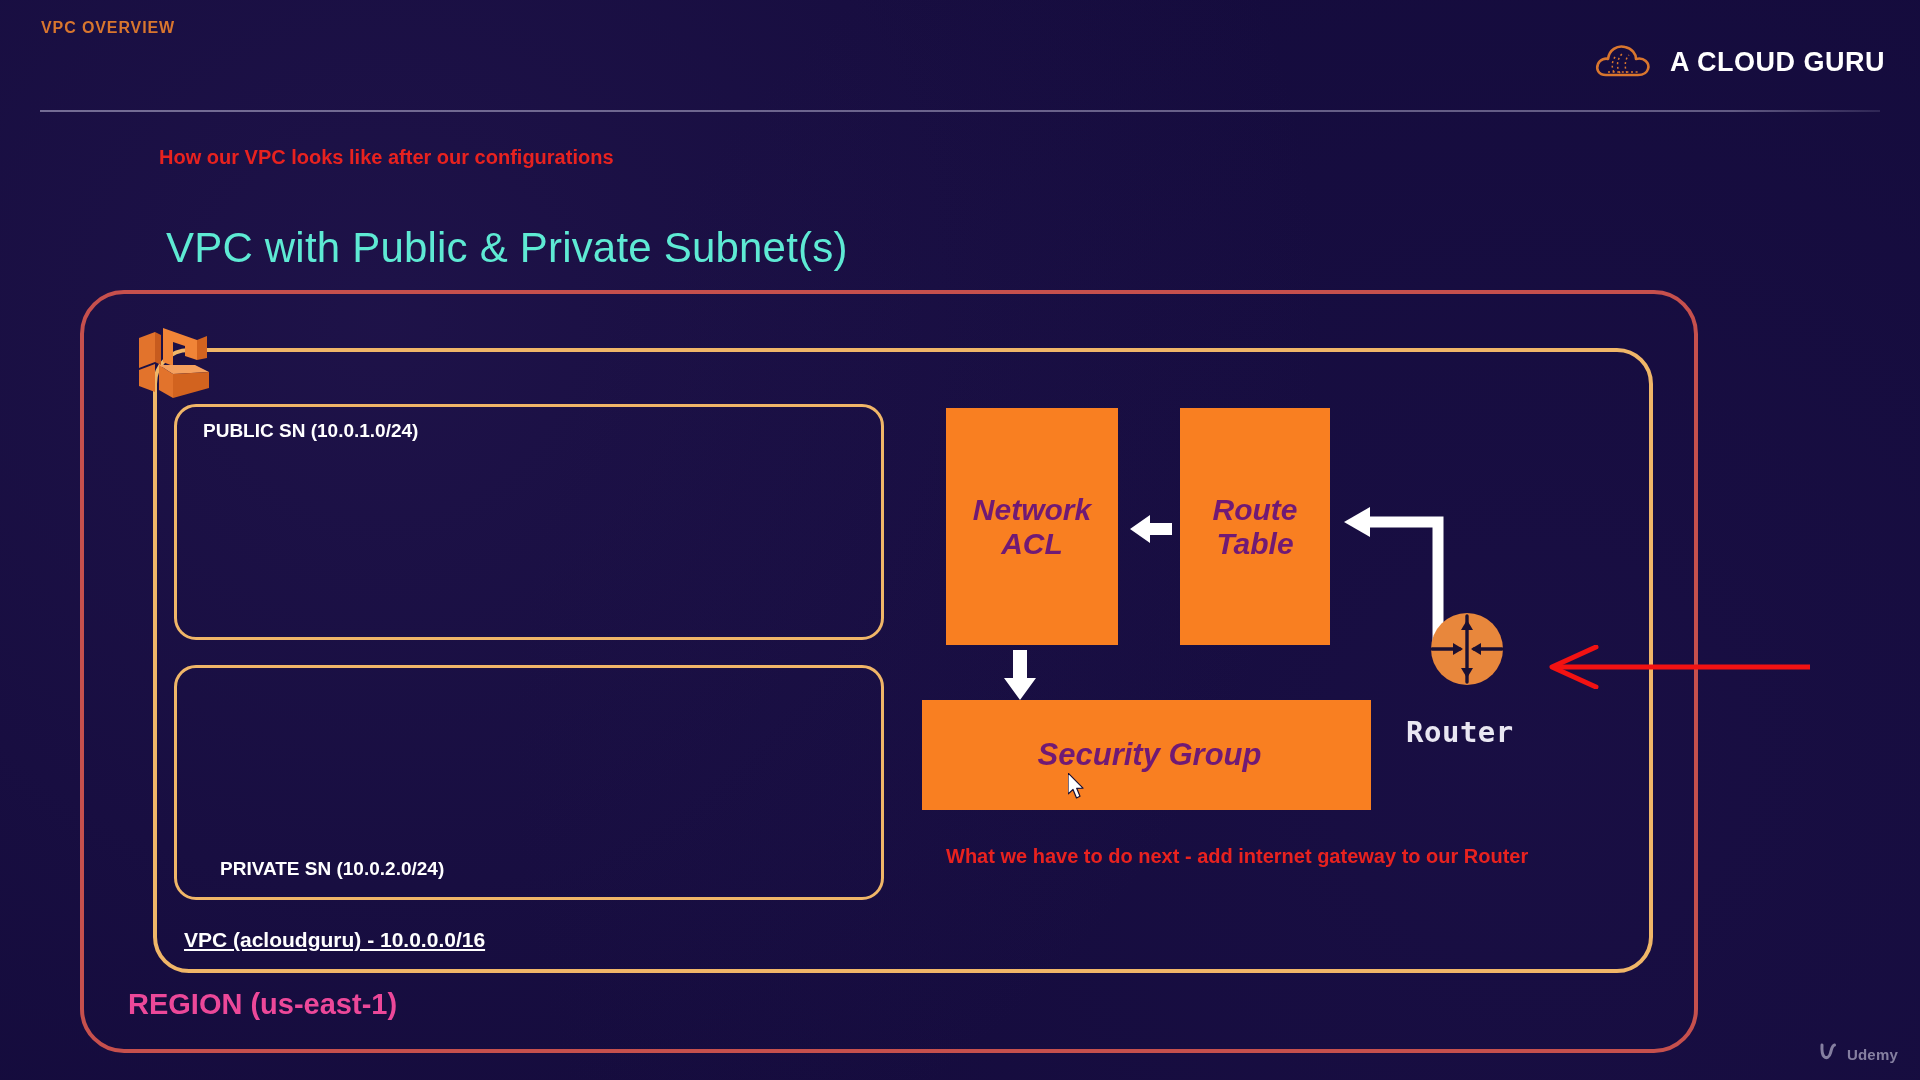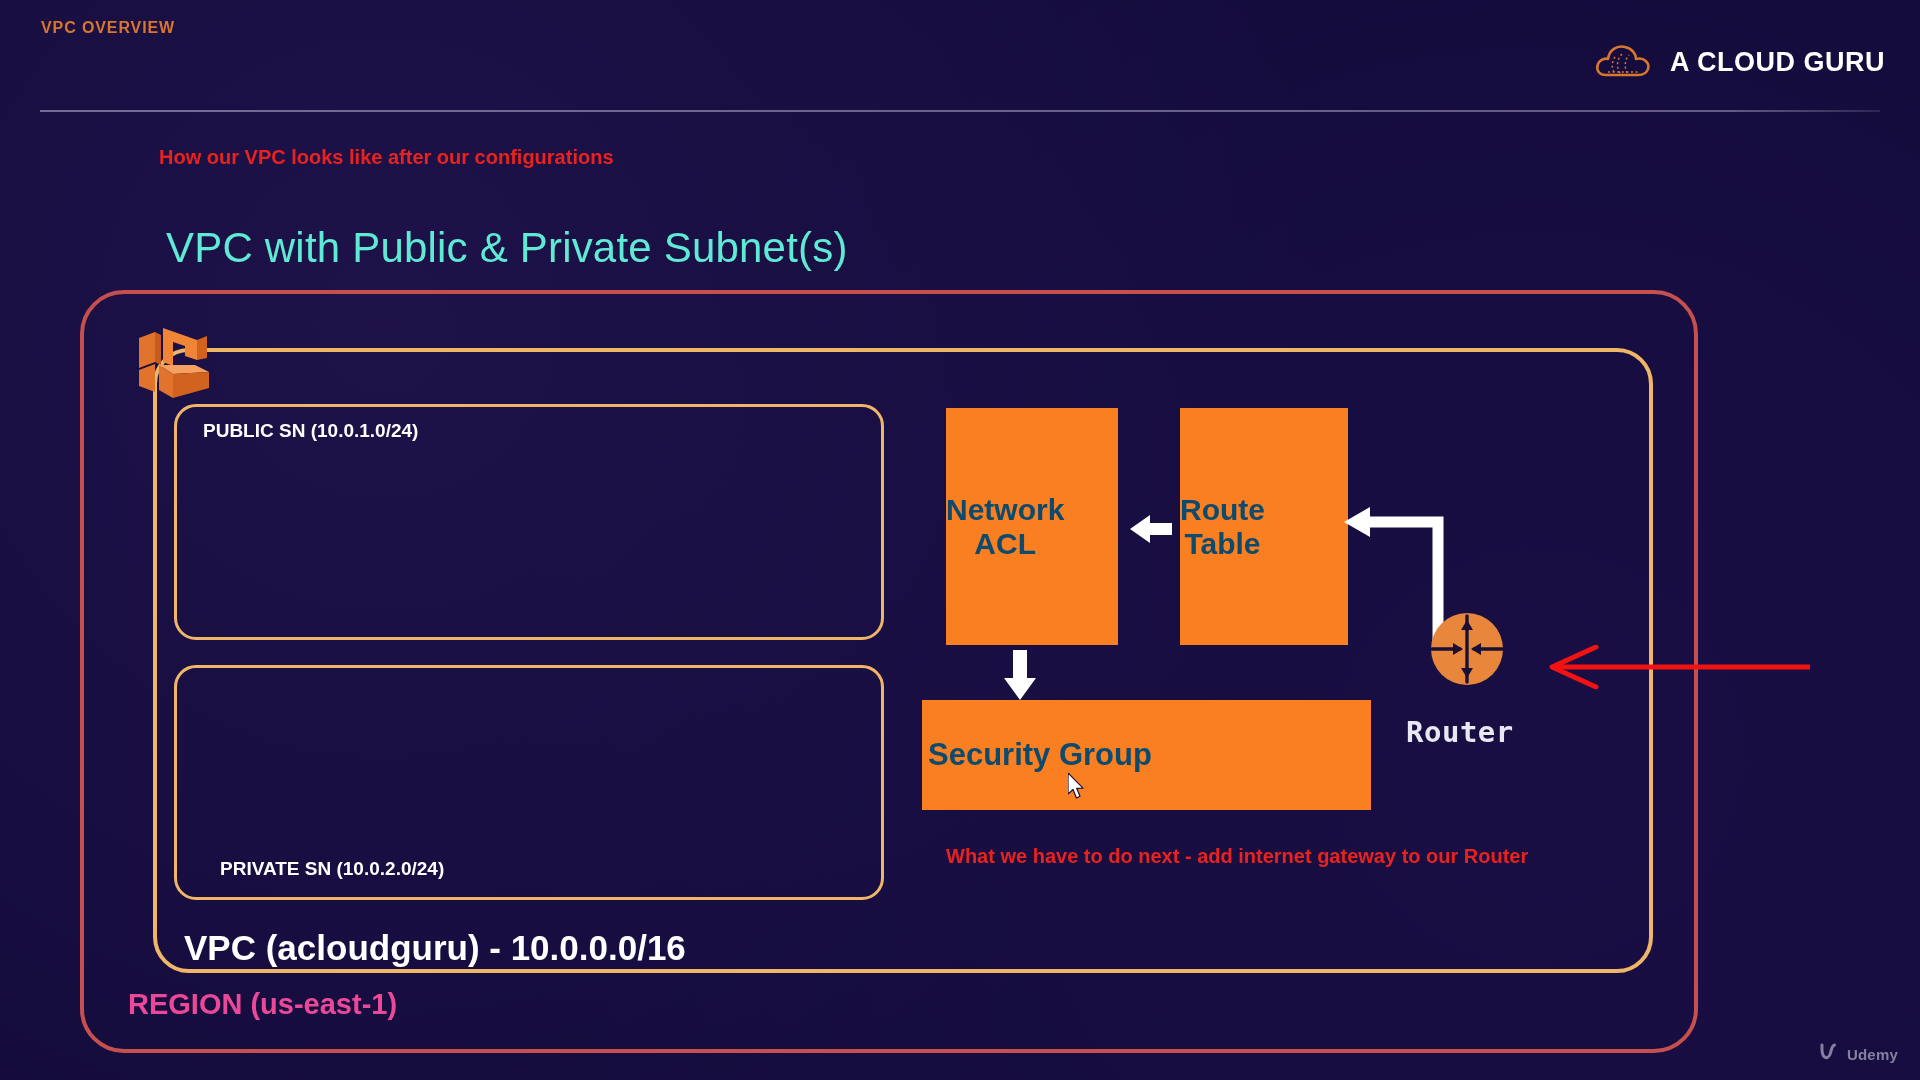--- a/index.html
+++ b/index.html
@@ -58,44 +58,44 @@
   #region-label{
     position:absolute; left:128px; top:988px;
     font-size:29px; font-weight:700; color:#ec4899;
   }
   #vpc-box{
     position:absolute; left:153px; top:348px; width:1500px; height:625px;
     border:4px solid #F0B668; border-radius:36px;
   }
   #vpc-label{
     position:absolute; left:184px; top:928px;
-    font-size:35px; font-weight:700; color:#fff;
+    font-size:21px; font-weight:700; color:#fff;text-decoration:underline;
   }
 
   .subnet{
     position:absolute; left:174px; width:710px;
     border:3px solid #F0B668; border-radius:22px;
   }
   #subnet-public{ top:404px; height:236px; }
   #subnet-private{ top:665px; height:235px; }
   .subnet-label{ position:absolute; font-size:19px; font-weight:700; color:#fff; }
   #label-public{ left:203px; top:420px; }
   #label-private{ left:220px; top:858px; }
 
   
   #aws-icon{ position:absolute; left:135px; top:318px; width:84px; height:84px; }
 
   
   .svc{
     position:absolute; background:#F97F21;
-    display:flex; align-items:center; justify-content:flex-start; text-align:center;
-    color:#0c4a6e; font-weight:700; line-height:1.12;
+    display:flex; align-items:center; justify-content:center; text-align:center;
+    color:#701a75; font-weight:700; line-height:1.12;font-style:italic;
   }
   #box-nacl{ left:946px; top:408px; width:172px; height:237px; font-size:30px; }
-  #box-route{ left:1180px; top:408px; width:168px; height:237px; font-size:30px; }
+  #box-route{ left:1180px; top:408px; width:150px; height:237px; font-size:30px; }
   #box-sg{ left:922px; top:700px; width:449px; height:110px; font-size:31px;padding-left:6px; }
 
   
   #arrow-route-to-nacl{ position:absolute; left:1130px; top:510px; width:42px; height:38px; }
   #arrow-nacl-to-sg{ position:absolute; left:1000px; top:650px; width:40px; height:50px; }
   #arrow-router-to-route{ position:absolute; left:1320px; top:500px; width:130px; height:165px; }
   #arrow-red-in{ position:absolute; left:1540px; top:645px; width:270px; height:44px; }
 
   
   #router-icon{ position:absolute; left:1430px; top:612px; width:74px; height:74px; }

